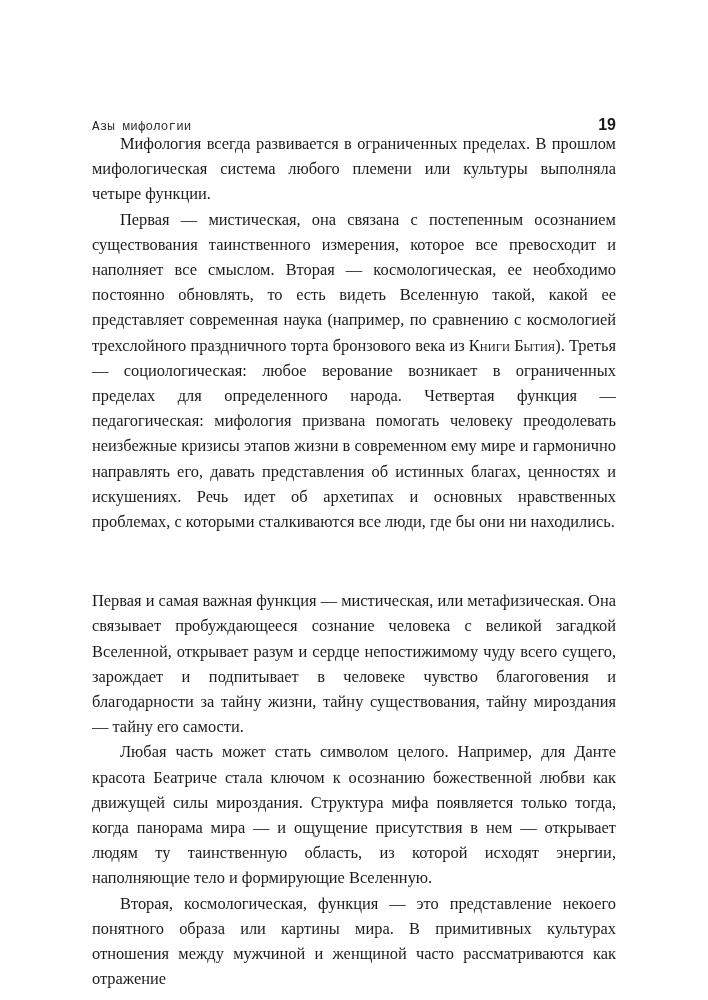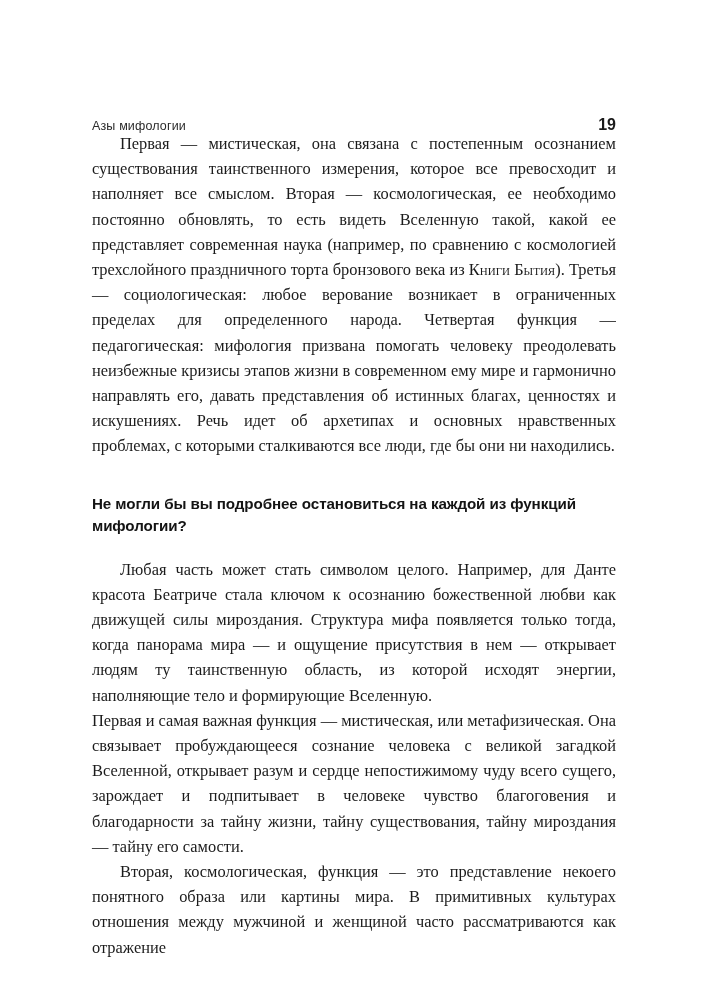--- a/index.html
+++ b/index.html
@@ -18,21 +18,21 @@
   .running-head {
     position: absolute;
     top: 68px;
     left: 92px;
     width: 524px;
     display: flex;
     align-items: baseline;
     justify-content: space-between;
   }
   .running-head-title {
-    font-family: Liberation Sans, sans-serif;
+    font-family: Liberation Mono, monospace;
     font-size: 12.5px;
     font-weight: 400;
     color: #2b2b2b;
     letter-spacing: 0.15px;
     white-space: nowrap;
   }
   .running-head-folio {
     font-family: "Liberation Sans", sans-serif;
     font-size: 16px;
     font-weight: 700;
@@ -81,30 +81,30 @@
 
 <div class="page">
 
   <div class="running-head">
     <span class="running-head-title">Азы мифологии</span>
     <span class="running-head-folio">19</span>
   </div>
 
   <div class="body-block">
 
+    <p class="body-par">Мифология всегда развивается в ограниченных пределах. В прошлом мифологическая система любого племени или культуры выполняла четыре функции.</p>
 
     <p class="body-par"><span>Первая — мистическая, она связана с постепенным осознанием существования таинственного измерения, которое все превосходит и наполняет все смыслом. Вторая — космологическая, ее необходимо постоянно обновлять, то есть видеть Вселенную такой, какой ее представляет современная наука (например, по сравнению с космологией трехслойного праздничного торта бронзового века из </span><span class="smallcaps">Книги Бытия</span><span>). Третья — социологическая: любое верование возникает в ограниченных пределах для определенного народа. Четвертая функция — педагогическая: мифология призвана помогать человеку преодолевать неизбежные кризисы этапов жизни в современном ему мире и гармонично направлять его, давать представления об истинных благах, ценностях и искушениях. Речь идет об архетипах и основных нравственных проблемах, с которыми сталкиваются все люди, где бы они ни находились.</span></p>
 
     <div class="gap-before-head"></div>
 
-    <h2 class="question-head">Не могли бы вы подробнее остановиться на каждой из функций мифологии?</h2>
 
     <div class="gap-after-head"></div>
 
+    <p class="body-par no-indent">Первая и самая важная функция — мистическая, или метафизическая. Она связывает пробуждающееся сознание человека с великой загадкой Вселенной, открывает разум и сердце непостижимому чуду всего сущего, зарождает и подпитывает в человеке чувство благоговения и благодарности за тайну жизни, тайну существования, тайну мироздания — тайну его самости.</p>
+
     <p class="body-par">Любая часть может стать символом целого. Например, для Данте красота Беатриче стала ключом к осознанию божественной любви как движущей силы мироздания. Структура мифа появляется только тогда, когда панорама мира — и ощущение присутствия в нем — открывает людям ту таинственную область, из которой исходят энергии, наполняющие тело и формирующие Вселенную.</p>
-
-    <p class="body-par no-indent">Первая и самая важная функция — мистическая, или метафизическая. Она связывает пробуждающееся сознание человека с великой загадкой Вселенной, открывает разум и сердце непостижимому чуду всего сущего, зарождает и подпитывает в человеке чувство благоговения и благодарности за тайну жизни, тайну существования, тайну мироздания — тайну его самости.</p>
 
     <p class="body-par">Вторая, космологическая, функция — это представление некоего понятного образа или картины мира. В примитивных культурах отношения между мужчиной и женщиной часто рассматриваются как отражение</p>
 
   </div>
 
 </div>
 
 </body></html>

